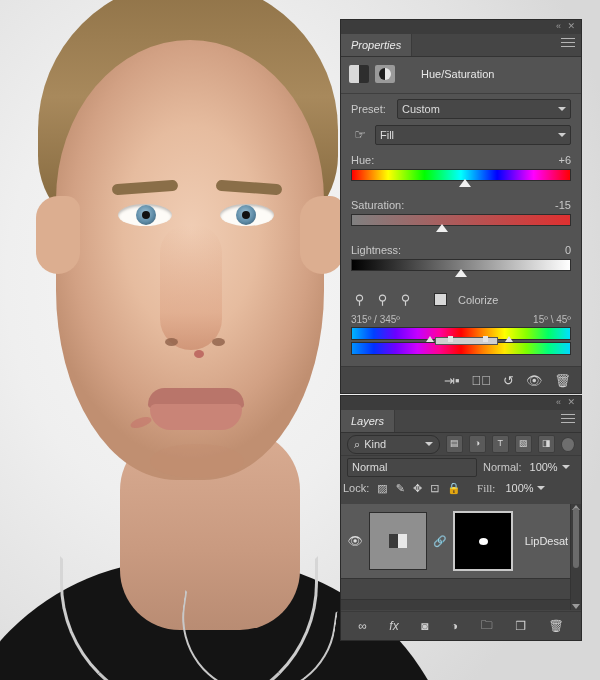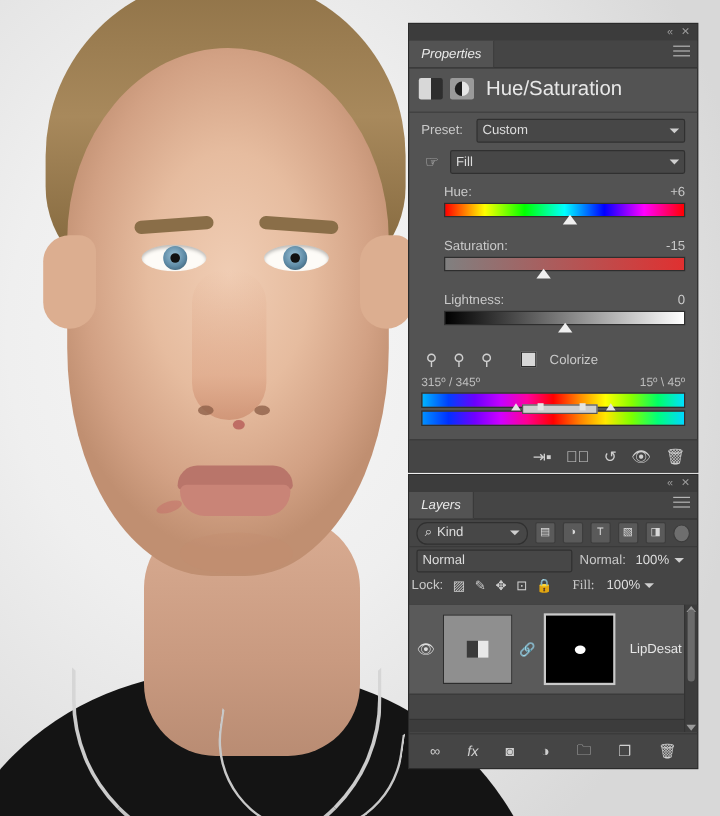--- a/index.html
+++ b/index.html
@@ -232,21 +232,21 @@
   }
   .adj-ico.circ {
     background: #9a9a9a;
   }
   .adj-ico.circ::after {
     content: ""; position: absolute; left: 4px; top: 3px;
     width: 12px; height: 12px; border-radius: 50%;
     background: linear-gradient(90deg,#1d1d1d 50%, #e6e6e6 50%);
   }
   .prop-title {
-    font-size: 17px; color: #e8e8e8; margin-left: 4px;
+    font-size: 11px; color: #e8e8e8; margin-left: 20px;
   }
   .prop-sep {
     height: 1px; background: #3f3f3f; margin: 6px 0 0 0;
   }
 
   .row {
     display: flex; align-items: center;
     padding: 0 10px;
     height: 22px;
     margin-top: 4px;
@@ -271,21 +271,21 @@
     width: 0; height: 0;
     border-left: 4px solid transparent;
     border-right: 4px solid transparent;
     border-top: 4px solid #cfcfcf;
   }
   .hand-ico {
     width: 18px; height: 18px; margin-right: 6px;
     color: #d6d6d6; font-size: 13px; text-align: center; line-height: 18px;
   }
 
-  .slider-block { padding: 0 10px; margin-top: 8px; margin-left: 19px; }
+  .slider-block { padding: 0 10px; margin-top: 8px; }
   .slider-head {
     display: flex; justify-content: space-between;
     font-size: 11px; color: #c9c9c9;
     margin-bottom: 3px;
   }
   .track {
     position: relative;
     height: 10px;
     border: 1px solid #2e2e2e;
   }

